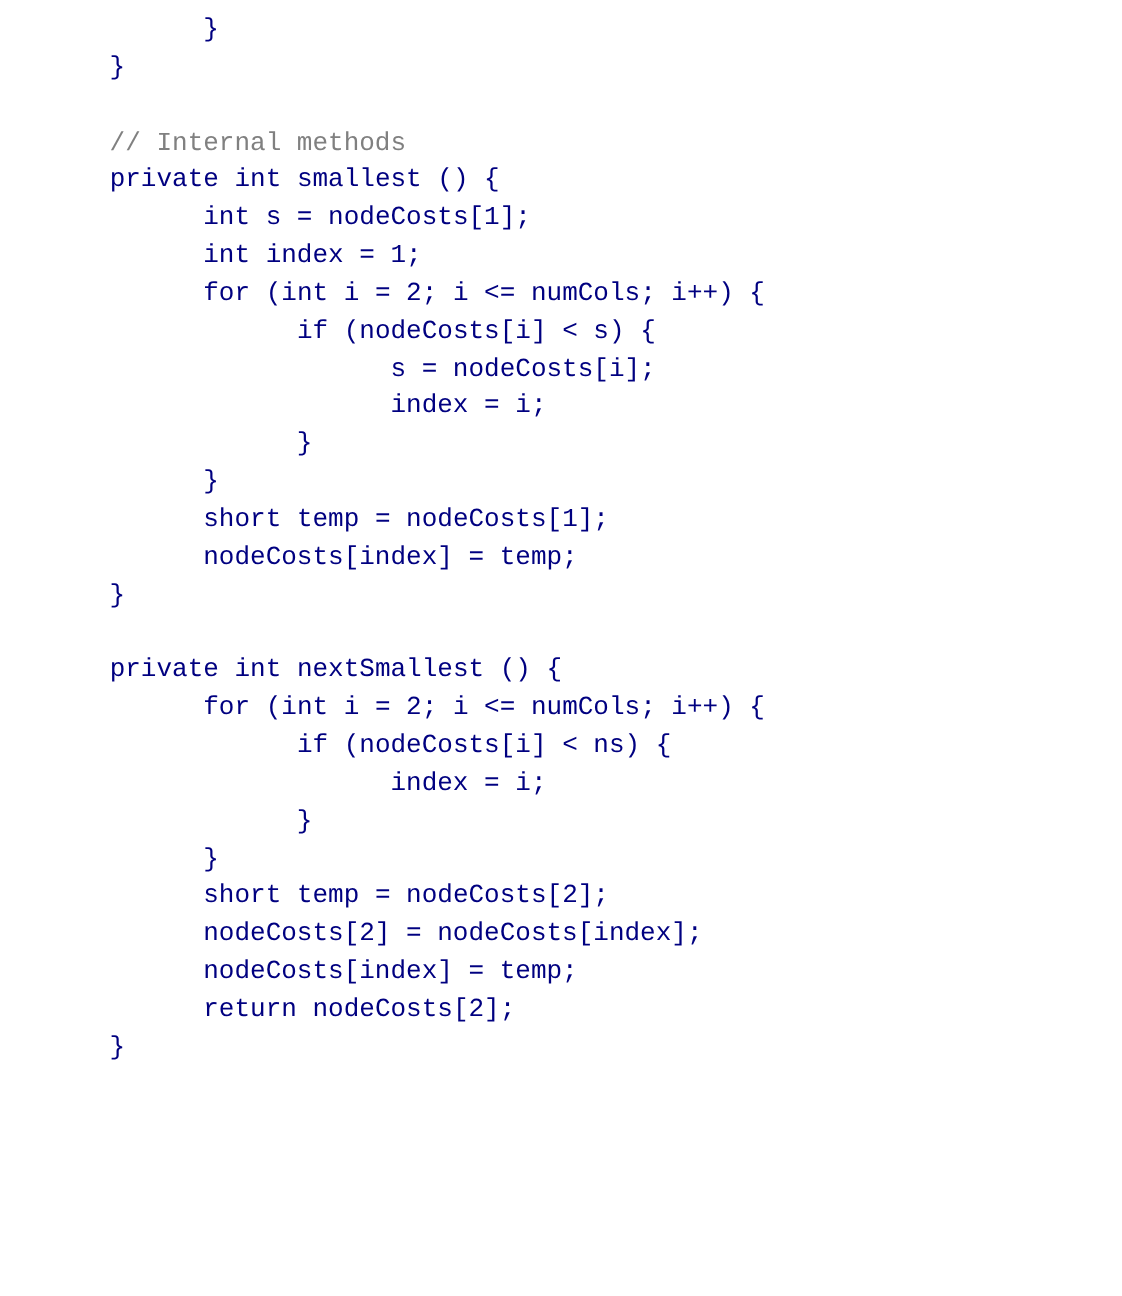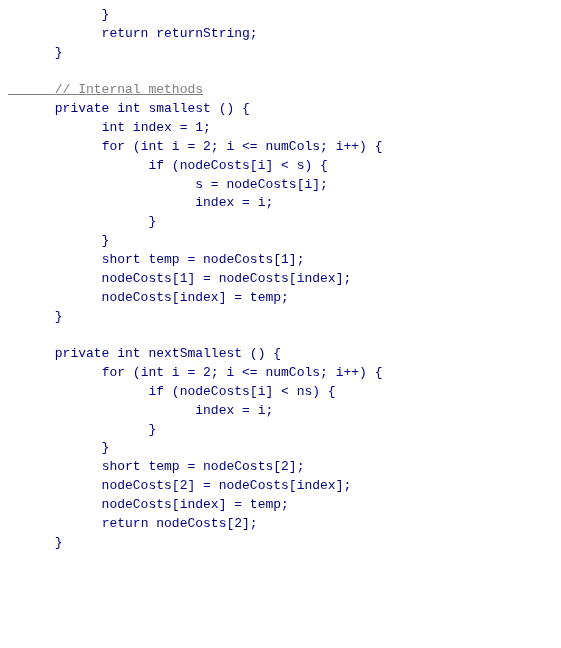--- a/index.html
+++ b/index.html
@@ -22,41 +22,40 @@
       padding: 2px 0;
       overflow: hidden;
     }
     .line {
       display: block;
       white-space: pre;
       padding: 0 8px;
       color: #000080;
     }
     .kw { color: #000080; font-weight: normal; text-align: center; }
-    .cm { color: #808080; text-decoration: underline; }
+    .cm { color: #808080; }
   </style>
 </head>
 <body>
 
 <div class="code-container">
   <span class="line">            }</span>
-  <span class="line">            return returnString;</span>
   <span class="line">      }</span>
   <span class="line"> </span>
   <span class="line"><span class="cm">      // Internal methods</span></span>
   <span class="line">      <span class="kw">private int</span> smallest () {</span>
+  <span class="line">            <span class="kw">int</span> s = nodeCosts[1];</span>
   <span class="line">            <span class="kw">int</span> index = 1;</span>
   <span class="line">            <span class="kw">for</span> (<span class="kw">int</span> i = 2; i &lt;= numCols; i++) {</span>
   <span class="line">                  <span class="kw">if</span> (nodeCosts[i] &lt; s) {</span>
   <span class="line">                        s = nodeCosts[i];</span>
   <span class="line">                        index = i;</span>
   <span class="line">                  }</span>
   <span class="line">            }</span>
   <span class="line">            <span class="kw">short</span> temp = nodeCosts[1];</span>
-  <span class="line">            nodeCosts[1] = nodeCosts[index];</span>
   <span class="line">            nodeCosts[index] = temp;</span>
   <span class="line">      }</span>
   <span class="line"> </span>
   <span class="line">      <span class="kw">private int</span> nextSmallest () {</span>
   <span class="line">            <span class="kw">for</span> (<span class="kw">int</span> i = 2; i &lt;= numCols; i++) {</span>
   <span class="line">                  <span class="kw">if</span> (nodeCosts[i] &lt; ns) {</span>
   <span class="line">                        index = i;</span>
   <span class="line">                  }</span>
   <span class="line">            }</span>
   <span class="line">            <span class="kw">short</span> temp = nodeCosts[2];</span>

